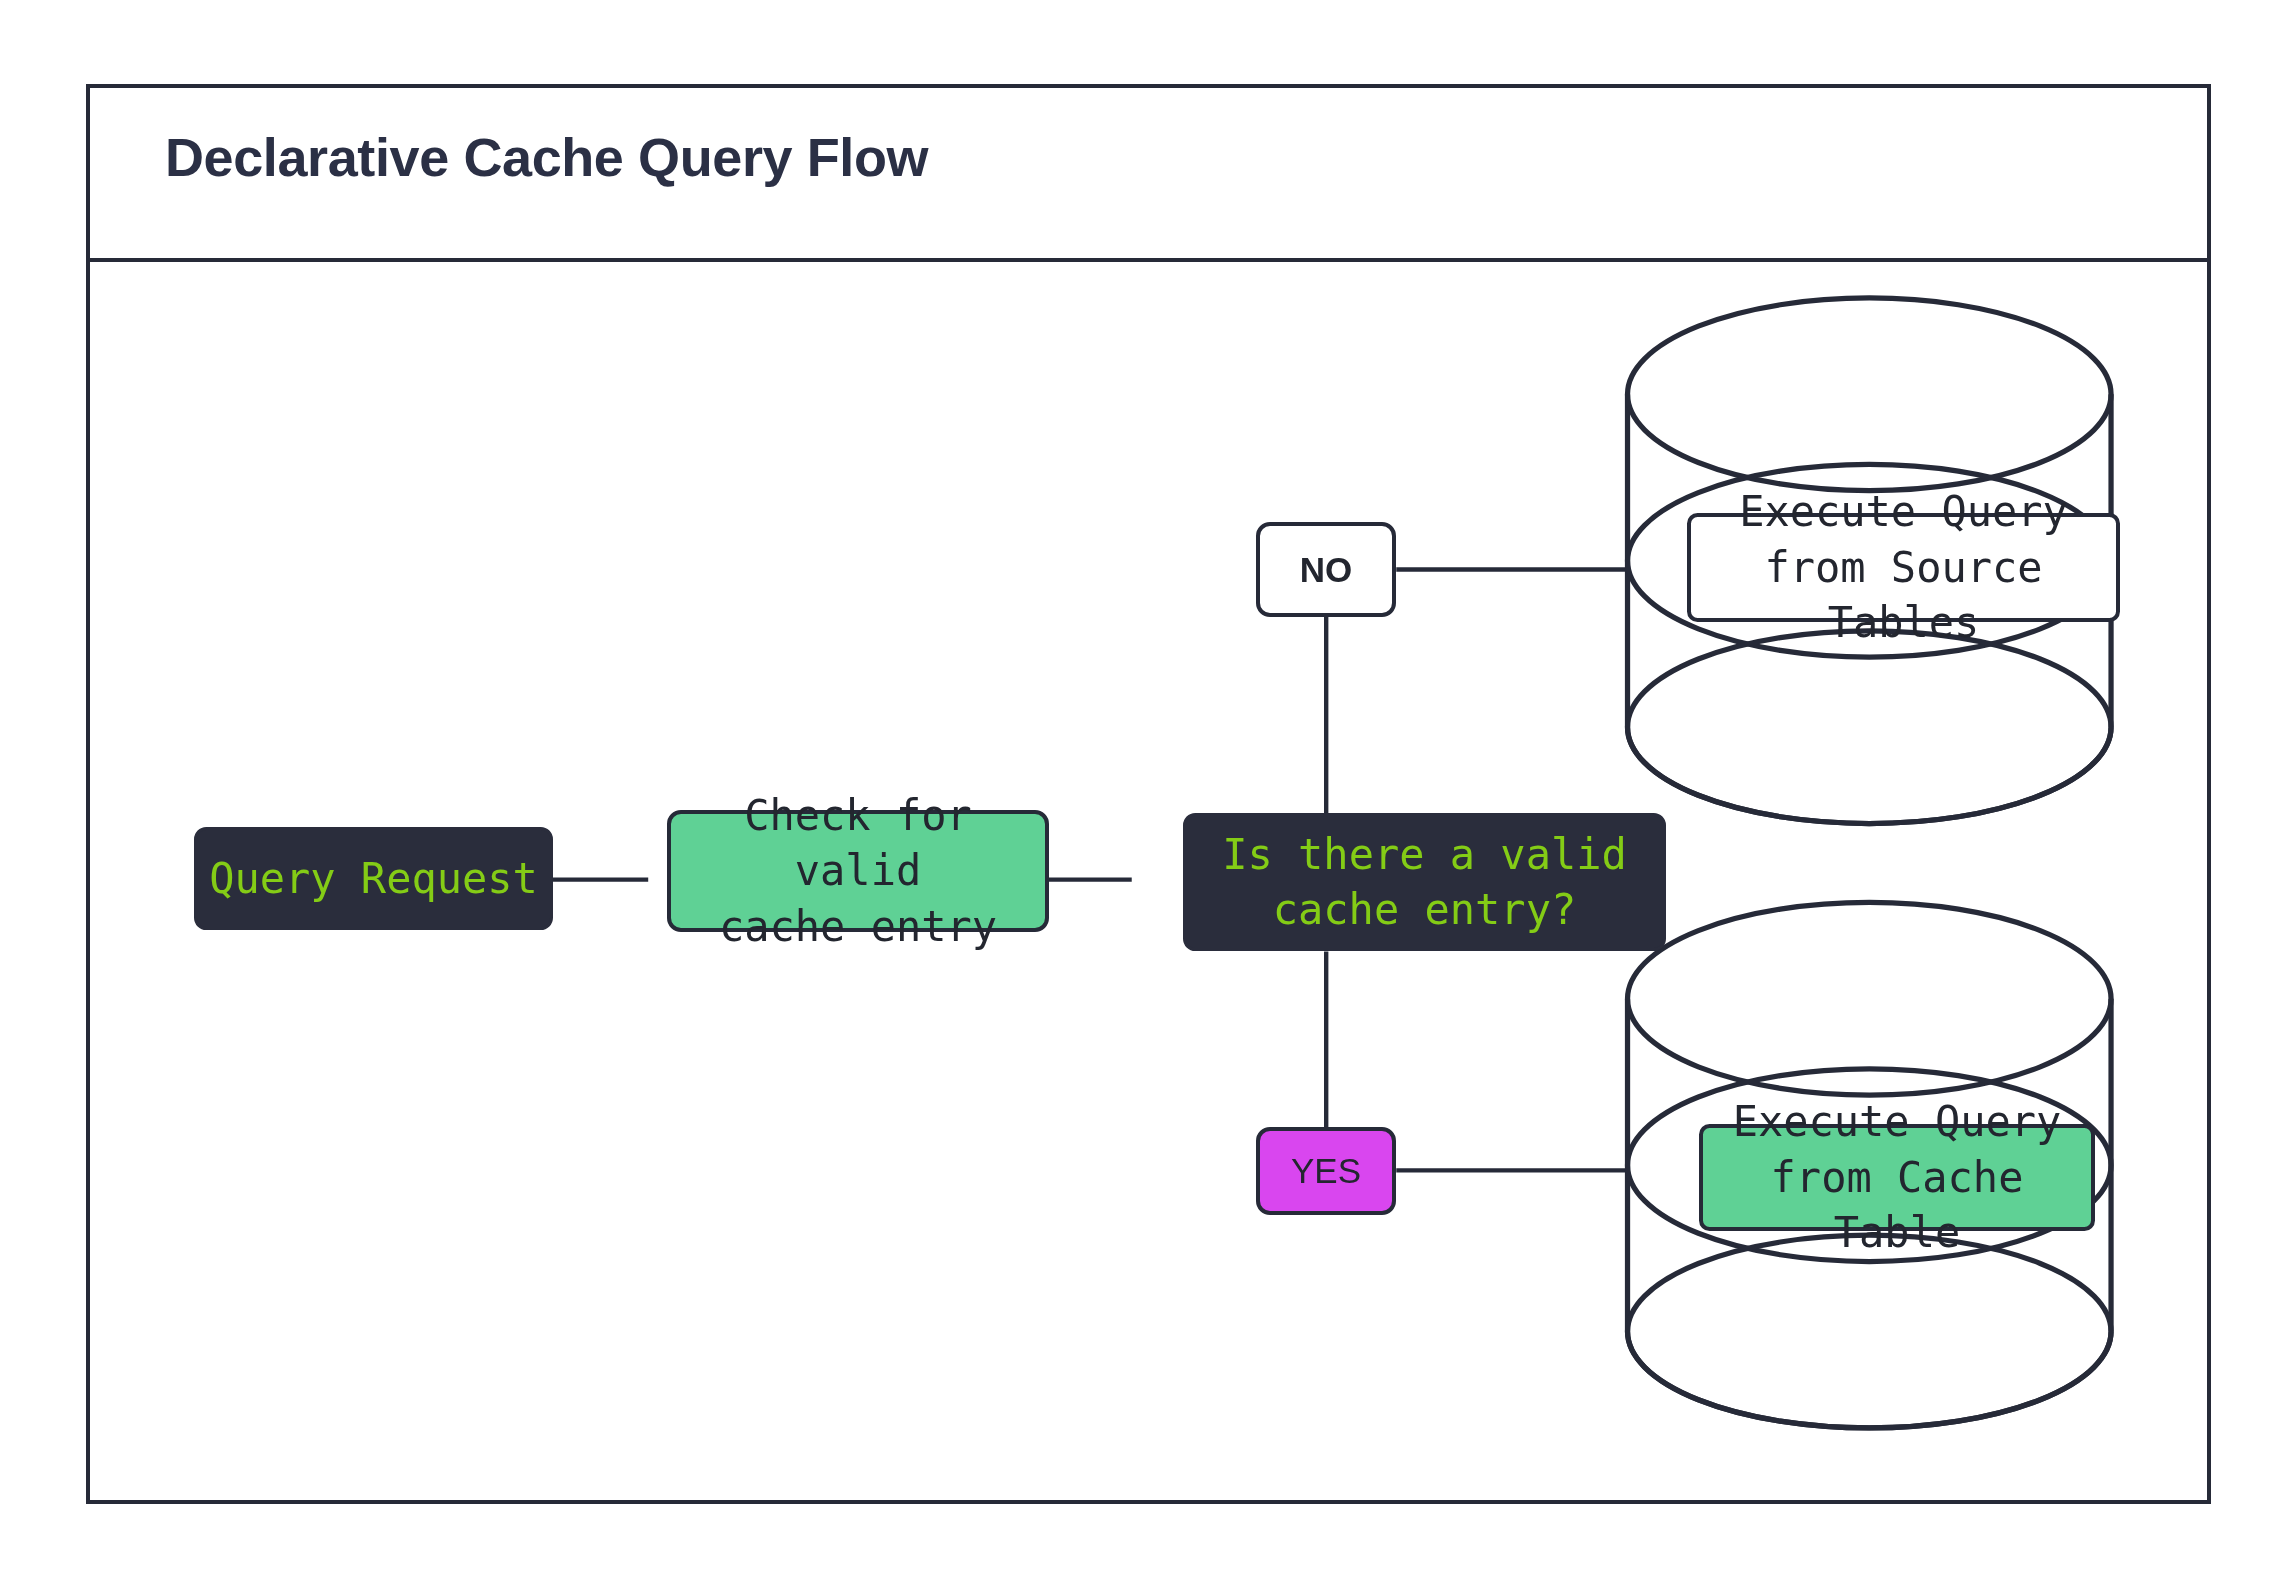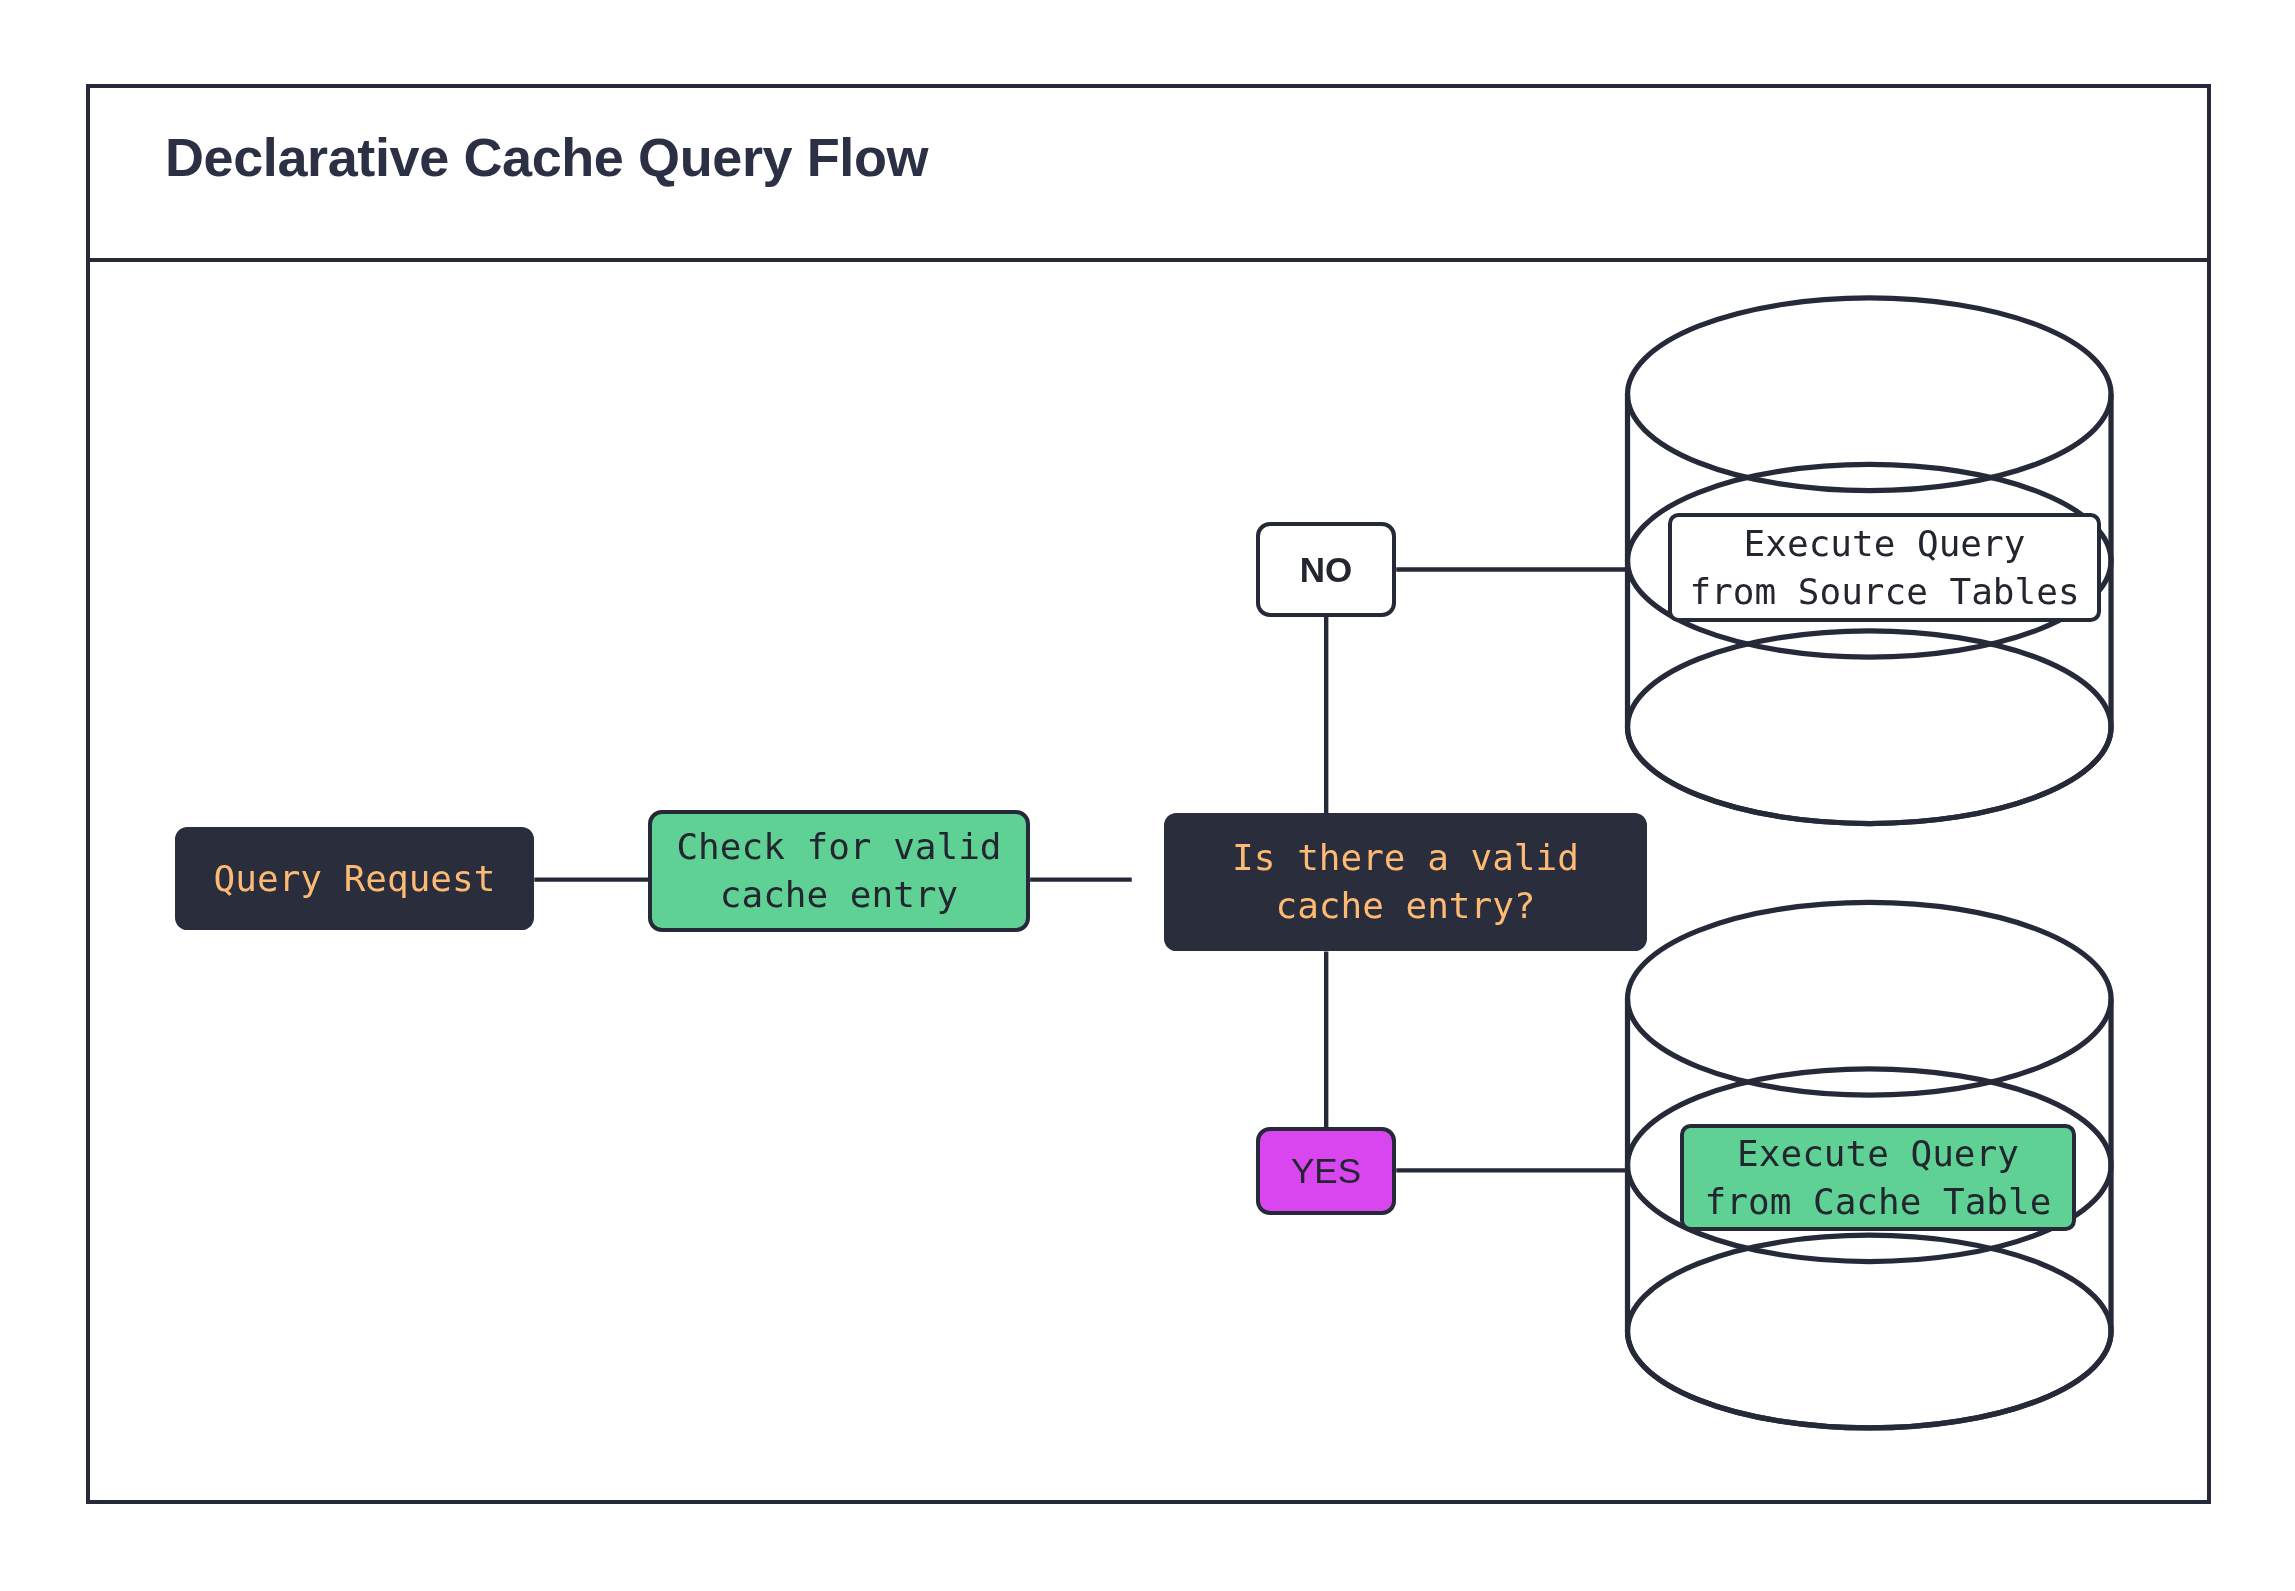--- a/index.html
+++ b/index.html
@@ -77,28 +77,29 @@
 
   
   .node {
     position: absolute;
     box-sizing: border-box;
     display: flex;
     align-items: center;
     justify-content: center;
     text-align: center;
     font-family: "DejaVu Sans Mono", "Liberation Mono", monospace;
-    font-size: 36px;
+    font-size: 42px;
     line-height: 1.32;
     white-space: pre-line;
     border-radius: 12.3px;
+    margin-left: 19px;
   }
   .node-dark {
     background: #2A2D3C;
-    color: #fdba74;
+    color: #84cc16;
     border: 3.5px solid #2A2D3C;
   }
   .node-green {
     background: #5FD195;
     color: #23262F;
     border: 4.4px solid #262A38;
   }
   .node-white {
     background: #ffffff;
     color: #23262F;

